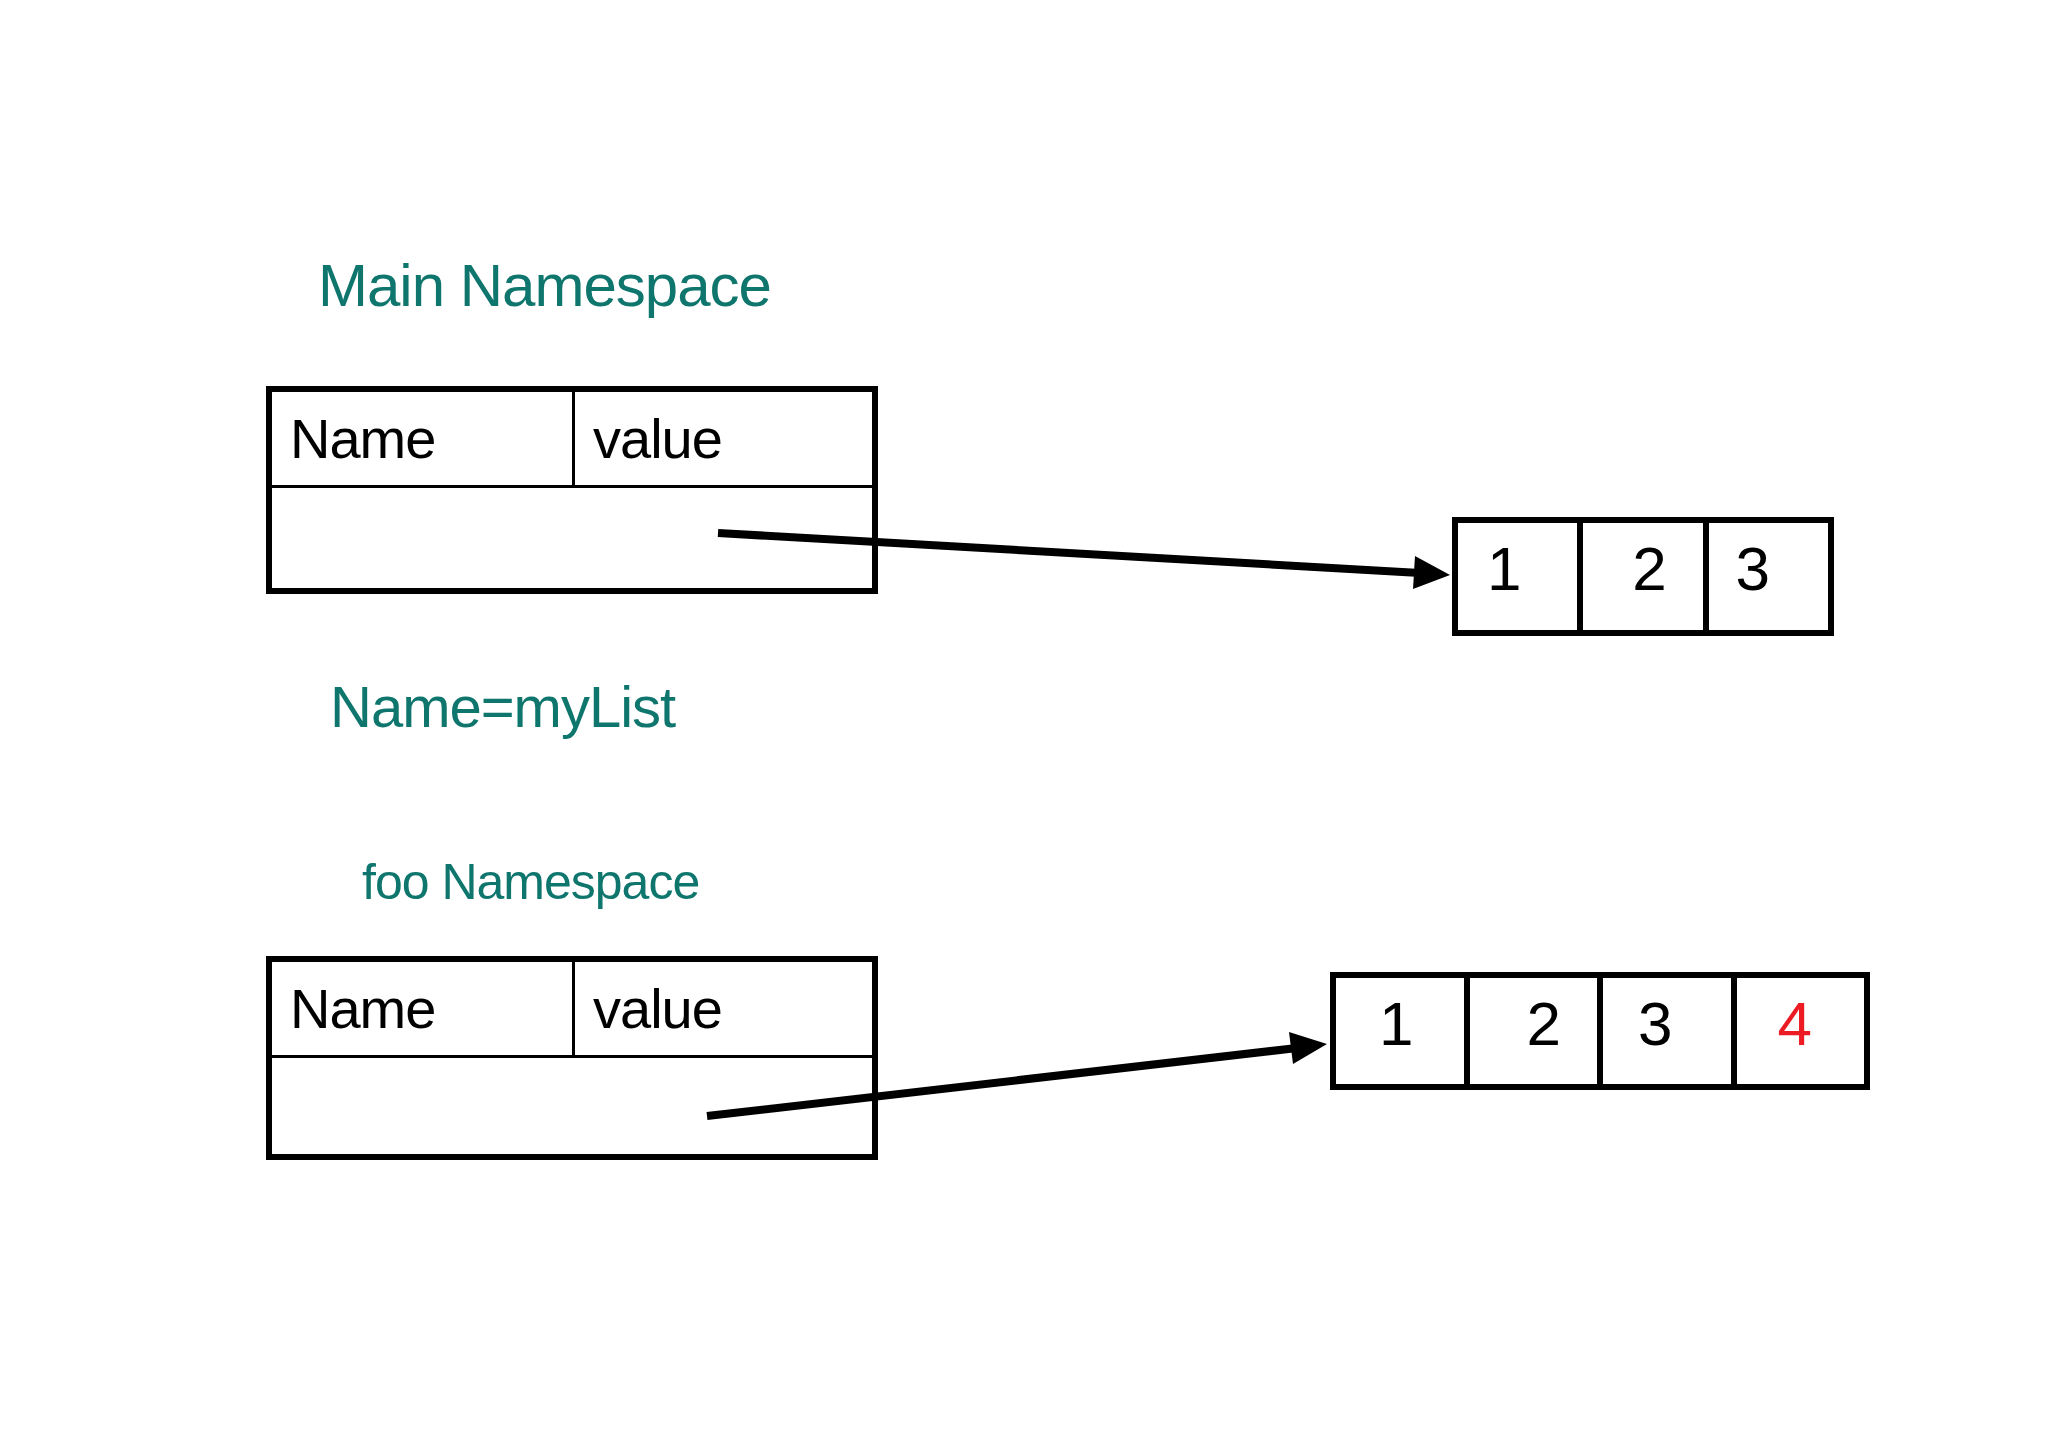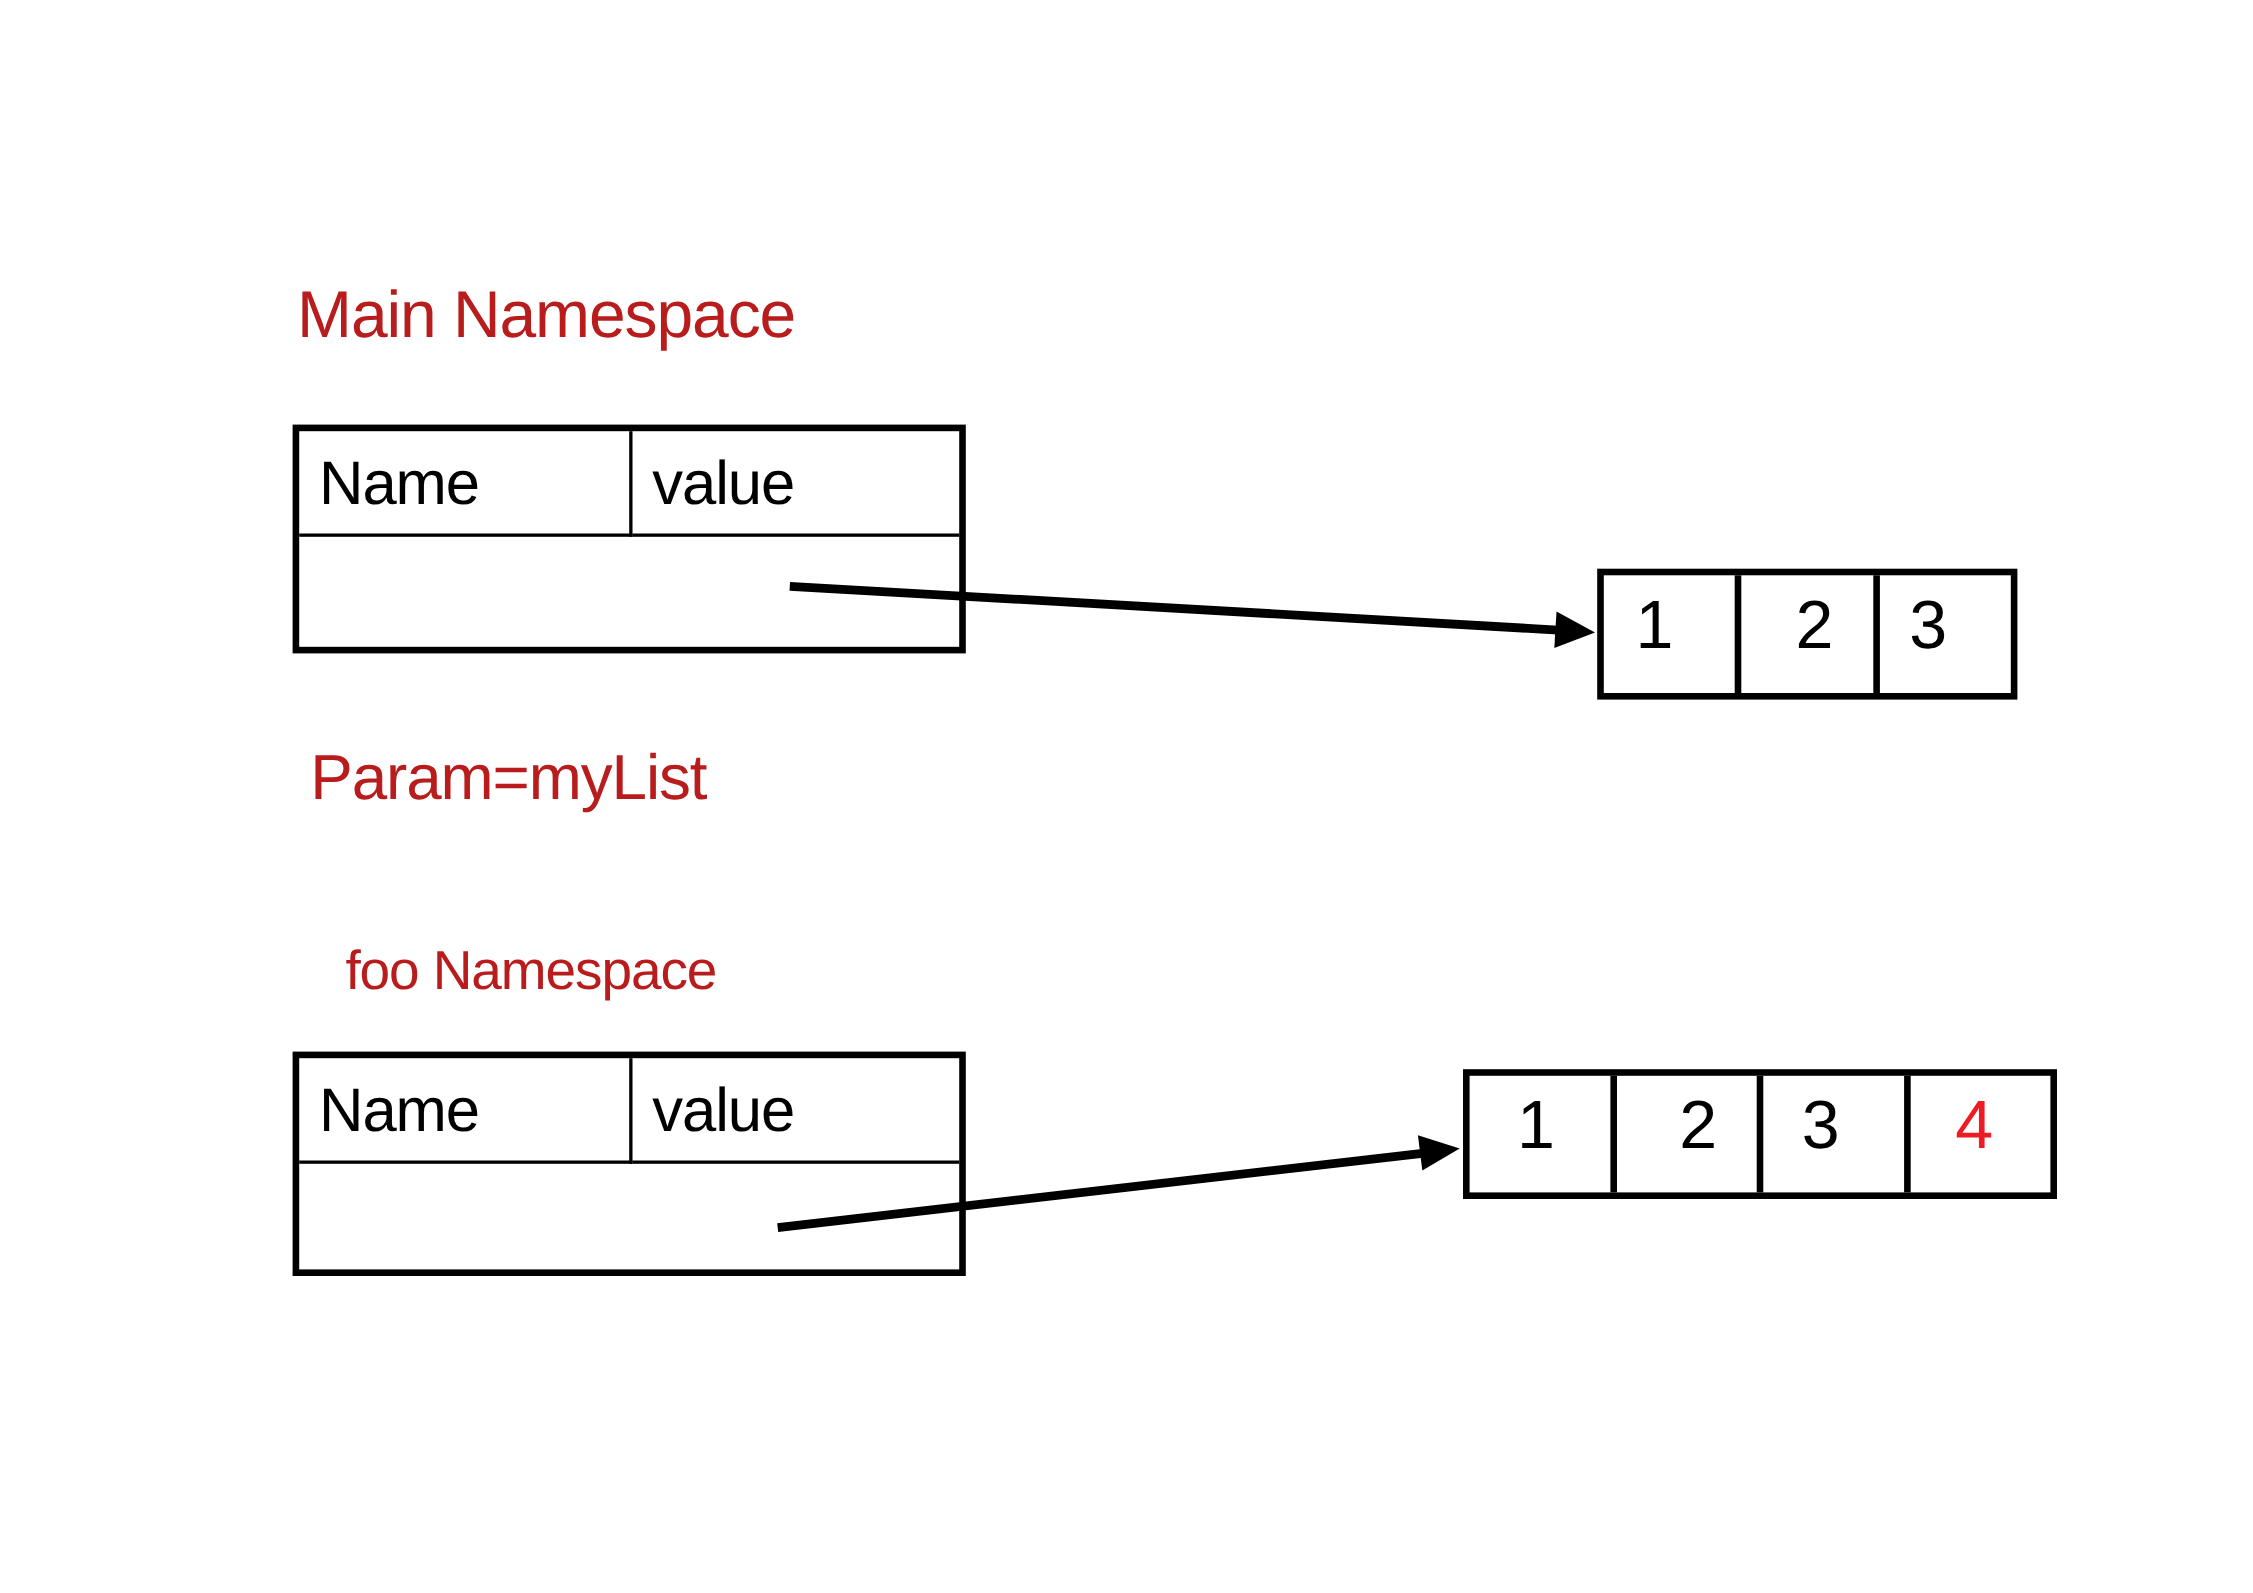--- a/index.html
+++ b/index.html
@@ -10,22 +10,23 @@
     color: #000;
     overflow: hidden;
   }
   #canvas { position: relative; width: 2048px; height: 1448px; background: #ffffff; }
 
   .title {
     position: absolute;
     font-size: 60px;
     letter-spacing: -1px;
     line-height: 1.2;
-    color: #b91c1c;
+    color: #0f766e;
     white-space: nowrap;
+    margin-left: 48px;
   }
   #title-main  { left: 270px; top: 250px; }
   #param-label { left: 282px; top: 672px; font-size: 58px; }
   #title-foo   { left: 314px; top: 852px; font-size: 50px; }
 
   .ns-table {
     position: absolute;
     box-sizing: border-box;
     border: 6px solid #000;
     background: #fff;
@@ -88,21 +89,21 @@
     pointer-events: none;
   }
 </style>
 </head>
 <body>
 
 <div id="canvas">
 
   <div class="title" id="title-main">Main Namespace</div>
 
-  <div class="title" id="param-label">Param=myList</div>
+  <div class="title" id="param-label">Name=myList</div>
 
   <div class="title" id="title-foo">foo Namespace</div>
 
   <div class="ns-table" id="main-table">
     <div class="ns-cell">Name</div>
     <div class="ns-cell col-last">value</div>
     <div class="ns-cell col-last row-last"></div>
   </div>
 
   <div class="list-box" id="main-list">

